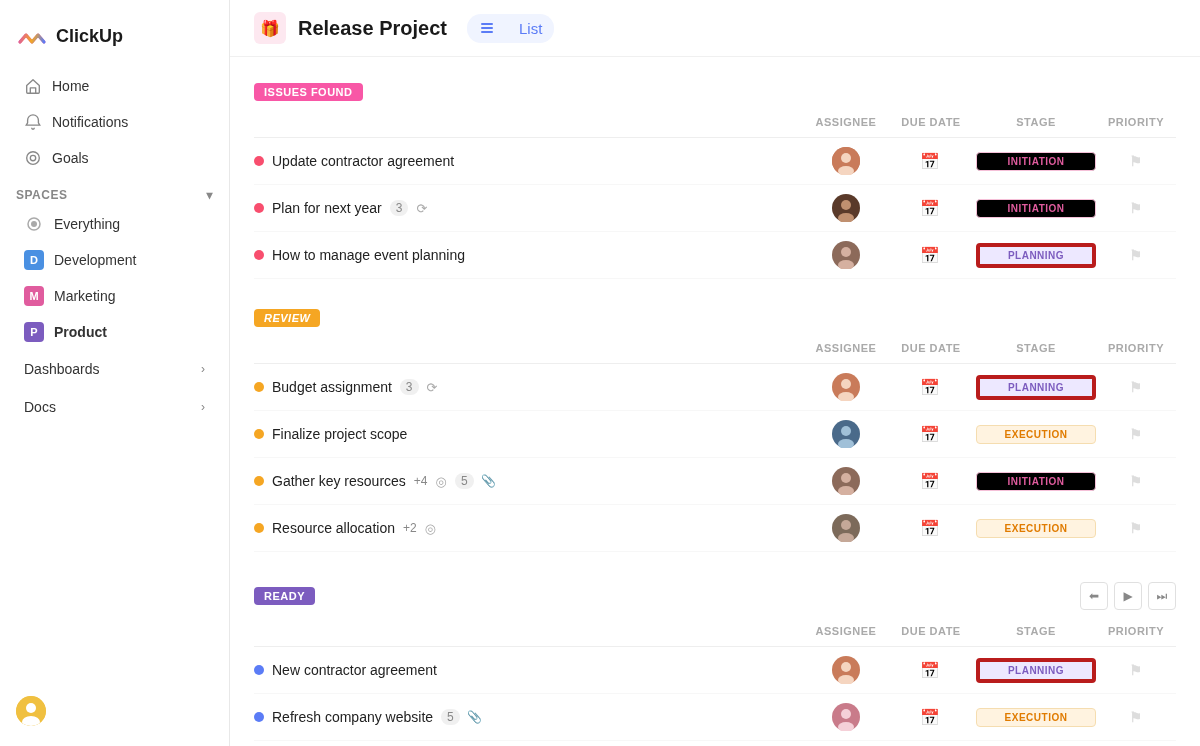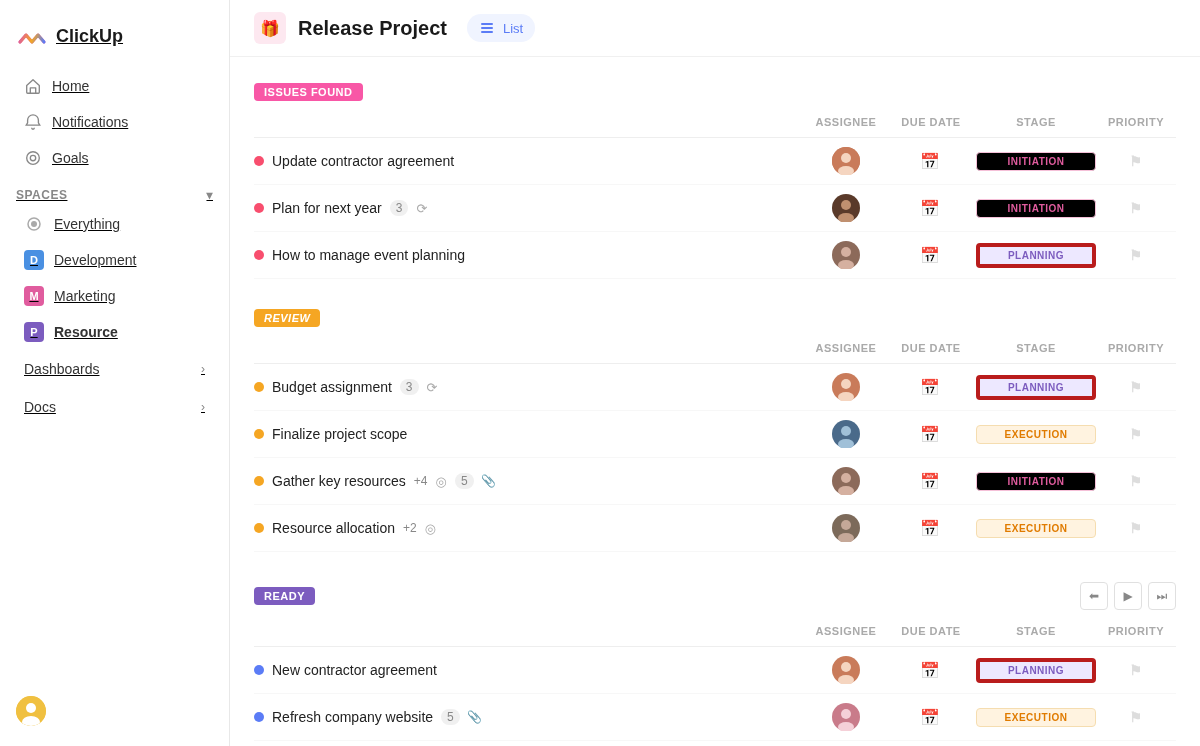--- a/index.html
+++ b/index.html
@@ -8,21 +8,20 @@
     
     .sidebar {
       width: 230px;
       min-width: 230px;
       background: #fff;
       border-right: 1px solid #e8e8e8;
       display: flex;
       flex-direction: column;
       padding: 12px 0;
       height: 100%;
-      text-decoration: underline;
     }
     .logo-area {
       display: flex;
       align-items: center;
       padding: 8px 16px 16px;
       gap: 8px;
     }
     .logo-icon {
       width: 32px;
       height: 32px;
@@ -147,25 +146,25 @@
       font-size: 16px;
     }
     .project-title {
       font-size: 20px;
       font-weight: 700;
       color: #1a1a1a;
     }
     .view-tab {
       display: flex;
       align-items: center;
-      gap: 8px;
+      gap: 24px;
       padding: 6px 12px;
       background: #f0f4ff;
       border-radius: 14px;
-      font-size: 13px;
+      font-size: 15px;
       color: #5b7cf6;
       font-weight: 500;
       cursor: pointer;
       margin-left: 8px;
     }
 
     .content-area {
       flex: 1;
       overflow-y: auto;
       padding: 16px 24px;
@@ -363,21 +362,21 @@
     <span>Development</span>
   </div>
 
   <div class="space-item">
     <div class="space-dot dot-marketing">M</div>
     <span>Marketing</span>
   </div>
 
   <div class="space-item active">
     <div class="space-dot dot-product">P</div>
-    <span>Resource</span>
+    <span>Product</span>
   </div>
 
   <div class="sidebar-section">
     <span>Dashboards</span>
     <span class="chevron-right">›</span>
   </div>
 
   <div class="sidebar-section">
     <span>Docs</span>
     <span class="chevron-right">›</span>

